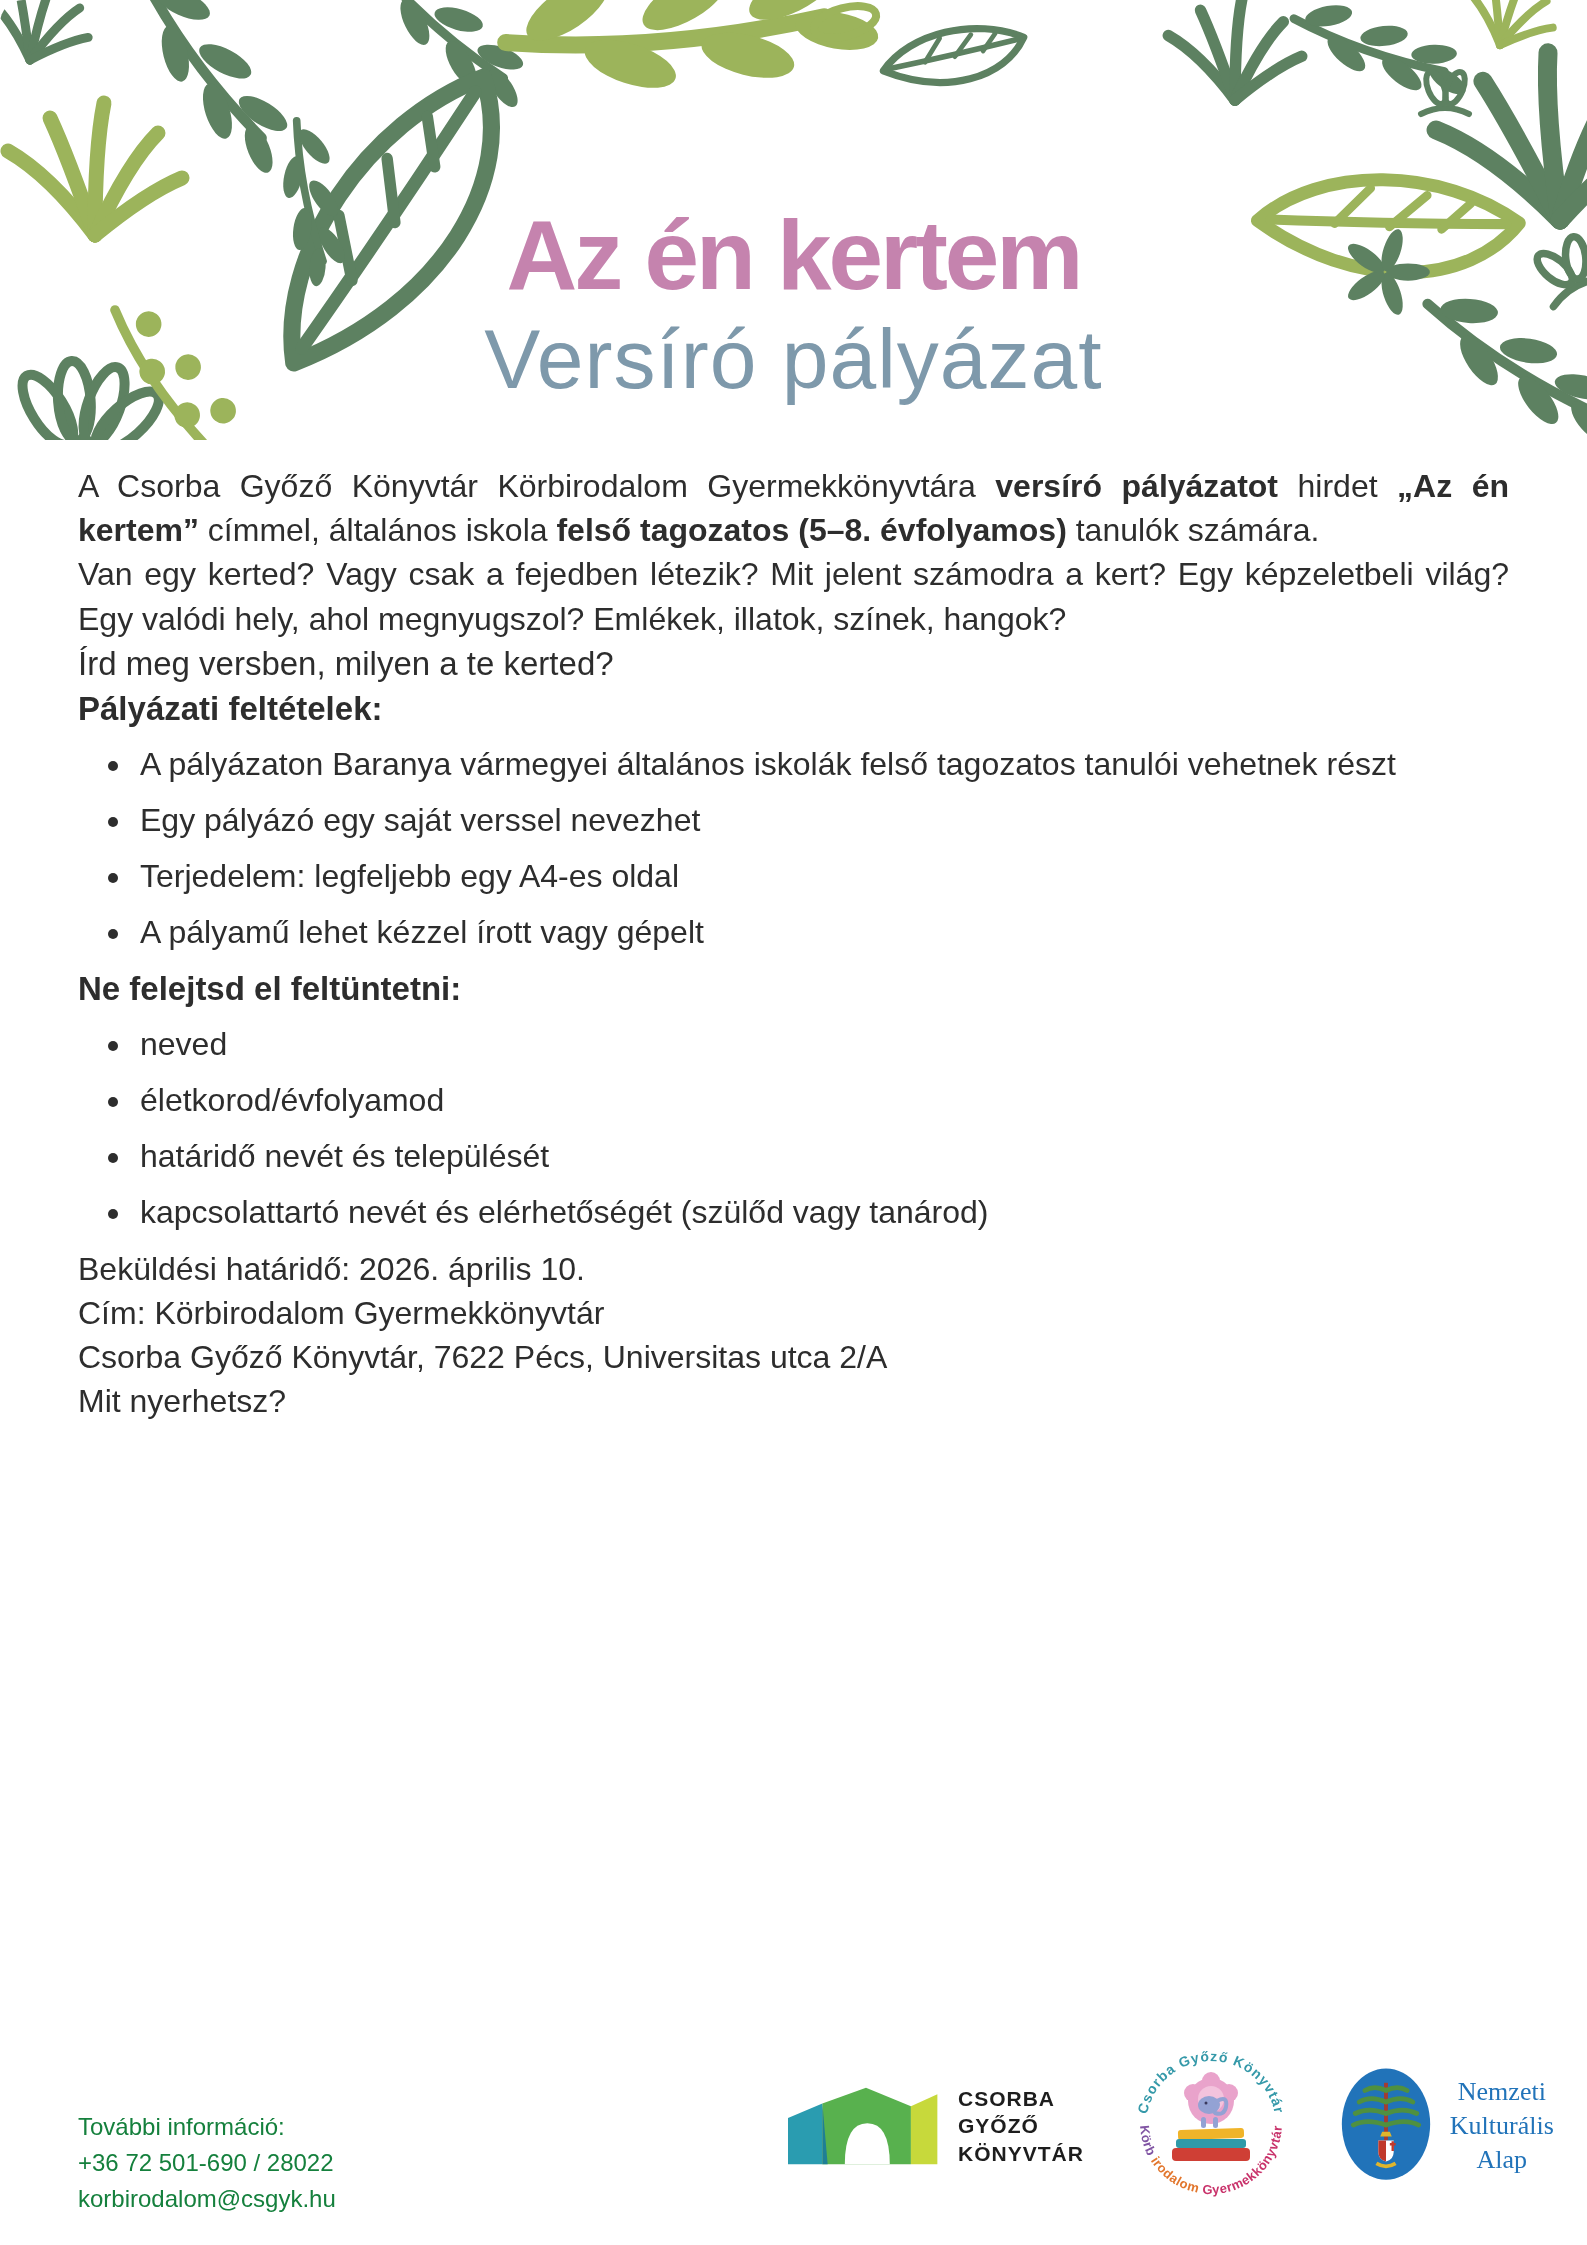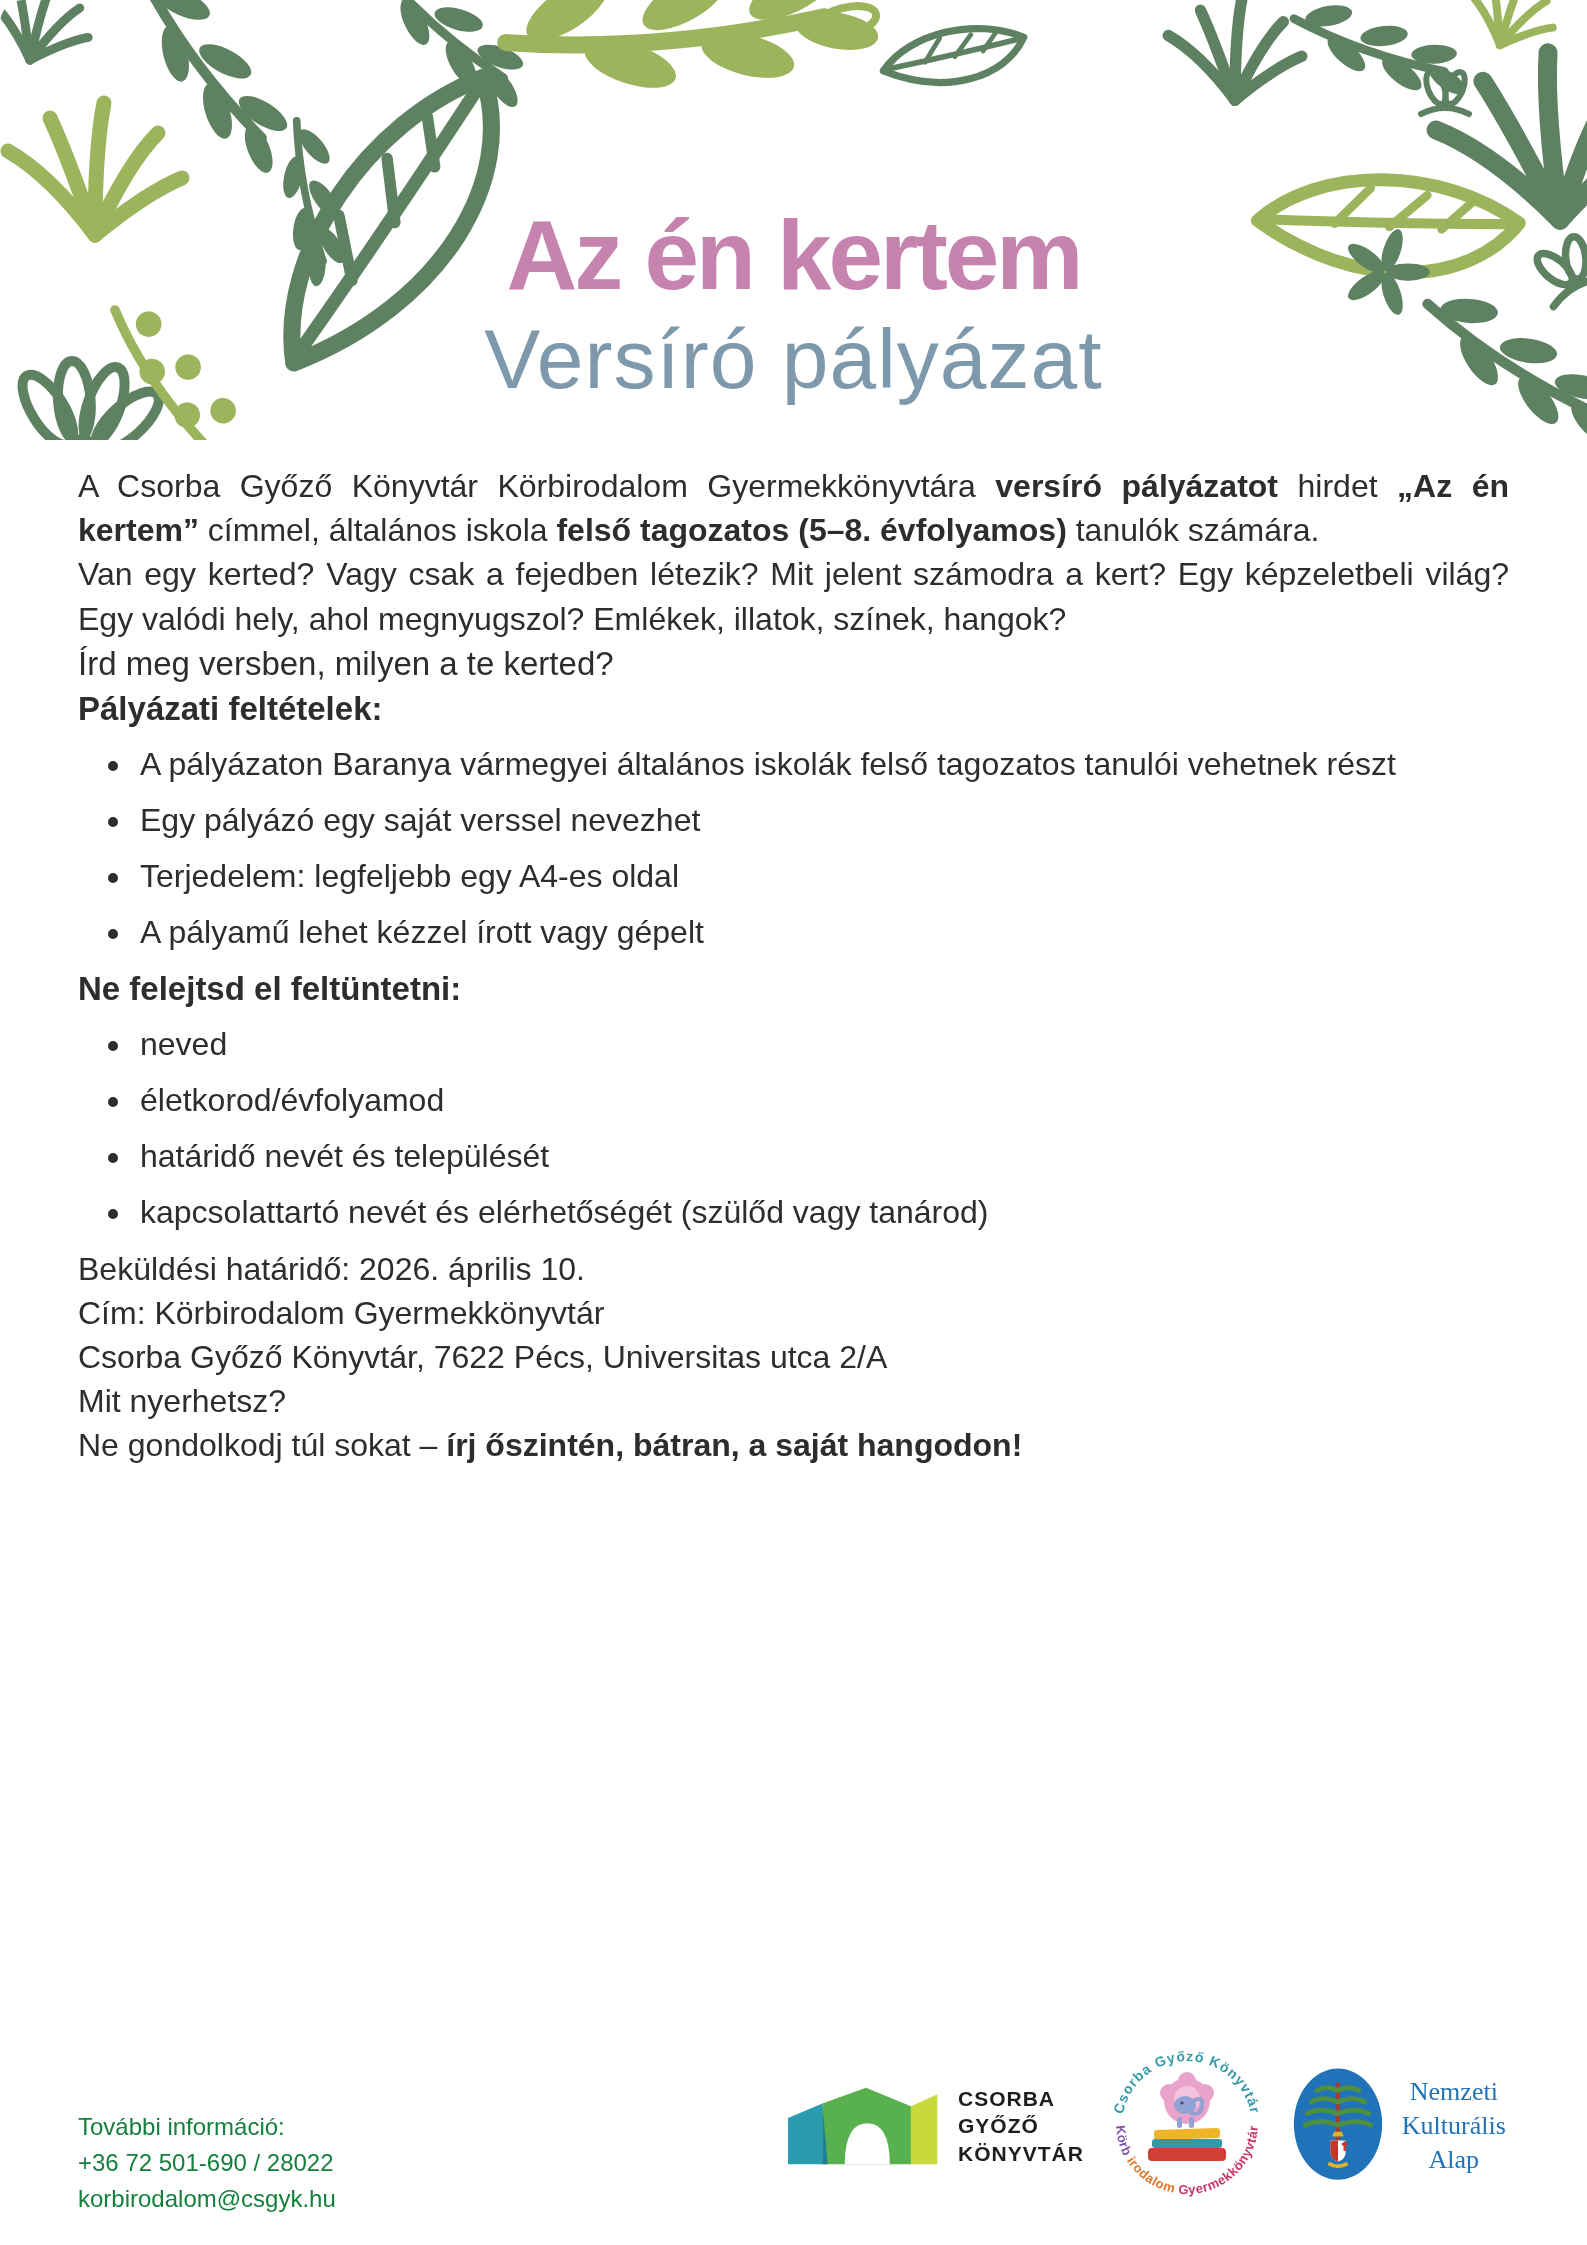--- a/index.html
+++ b/index.html
@@ -30,21 +30,21 @@
   .content b { font-weight:bold; }
   .sec-heading { font-size:33px; font-weight:bold; margin-top:46px; }
   .content ul { margin:10px 0 0; padding-left:56px; }
   .content li { margin-bottom:12px; padding-left:6px; text-align:justify; }
   .footer-contact {
     position:absolute; left:78px; bottom:28px;
     font-size:24px; line-height:1.5; color:#15803d;
   }
   .logo-row {
     position:absolute; left:788px; bottom:34px; height:170px;
-    display:flex; align-items:center; gap:18px;
+    display:flex; align-items:center; gap:42px;
   }
   .csorba-logo { display:flex; align-items:center; gap:18px; }
   .csorba-text { font-weight:bold; font-size:21px; letter-spacing:1px; line-height:1.3; color:#1d1d1d; }
   .csorba-text div { white-space:nowrap; }
   .nka-logo { display:flex; align-items:center; gap:16px;text-align:center; }
   .nka-text { font-family:"Liberation Serif", serif; font-size:26px; line-height:1.3; color:var(--nka-blue,#2173b9); }
 </style>
 </head>
 <body>
 
@@ -196,21 +196,20 @@
       <li>határidő nevét és települését</li>
       <li>kapcsolattartó nevét és elérhetőségét (szülőd vagy tanárod)</li>
     </ul>
 
     <p class="mt bold">Beküldési határidő: 2026. április 10.</p>
     <p>Cím: Körbirodalom Gyermekkönyvtár</p>
     <p>Csorba Győző Könyvtár, 7622 Pécs, Universitas utca 2/A</p>
 
     <p class="mt">Mit nyerhetsz?</p>
 
-    <p class="mt"><span>Ne gondolkodj túl sokat – </span><b>írj őszintén, bátran, a saját hangodon!</b></p>
   </div>
 
   <div class="footer-contact">
     <div>További információ:</div>
     <div>+36 72 501-690 / 28022</div>
     <div>korbirodalom@csgyk.hu</div>
   </div>
 
   <div class="logo-row">
 

